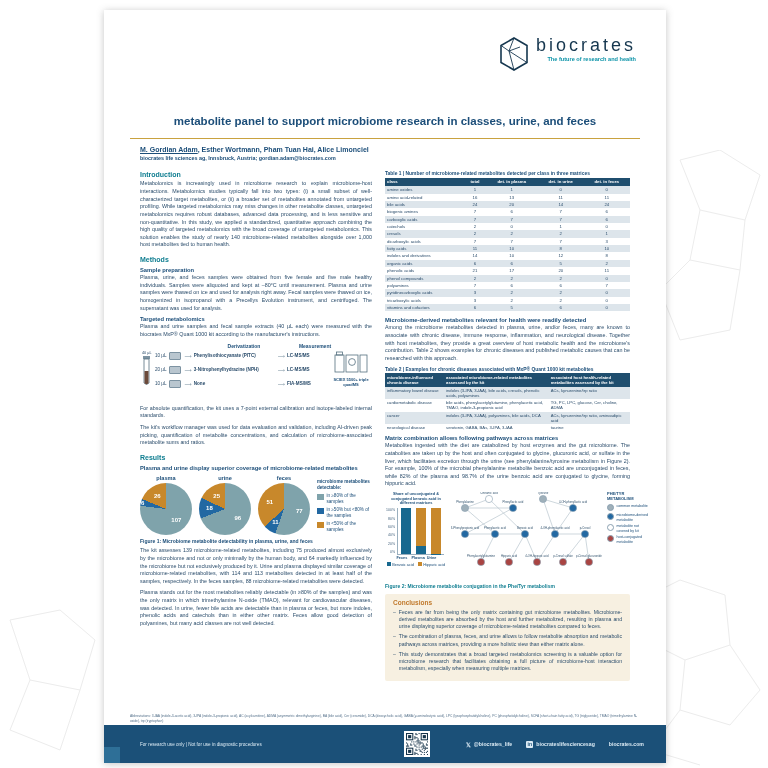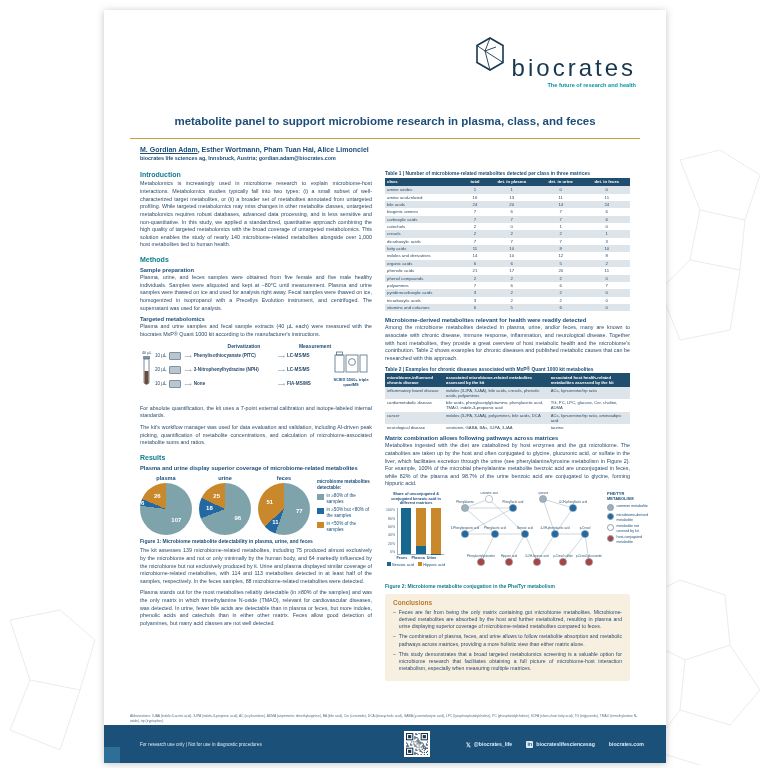--- a/index.html
+++ b/index.html
@@ -4,21 +4,21 @@
 <style>
   html,body{margin:0;padding:0;}
   body{width:768px;height:768px;background:#ffffff;font-family:"Liberation Sans",sans-serif;position:relative;overflow:hidden;}
   .deco{position:absolute;z-index:0;}
   .poster{position:absolute;left:104px;top:10px;width:562px;height:753px;background:#ffffff;
           box-shadow:0 1px 7px rgba(90,90,90,.35);z-index:1;display:flex;flex-direction:column;overflow:hidden;}
   
   .p-head{position:relative;height:84px;flex:0 0 auto;}
   .logo{position:absolute;right:30px;top:26px;display:flex;align-items:flex-start;gap:6px;}
   .logo-text{display:flex;flex-direction:column;align-items:flex-end;}
-  .logo-name{font-size:24px;letter-spacing:3px;color:#16374f;line-height:1;margin-top:20px;}
+  .logo-name{font-size:18px;letter-spacing:3px;color:#16374f;line-height:1;}
   .logo-tag{font-size:5.6px;color:#0b93a8;font-weight:bold;margin-top:2px;}
   .title{margin:2px 34px 0;text-align:center;color:#1c4e79;font-weight:bold;font-size:11.5px;line-height:1.45;}
   .gold-rule{border:none;border-top:1.4px solid #c9a23f;margin:9px 26px 0;}
   .authors{margin:7px 36px 0;color:#1c4e79;}
   .authors .line1{font-size:7px;font-weight:bold;}
   .authors .u{text-decoration:underline;}
   .authors .line2{font-size:5.4px;font-weight:bold;margin-top:2px;}
   
   .cols{display:flex;gap:13px;margin:8px 36px 0;flex:1 1 auto;min-height:0;}
   .col-l{width:232px;flex:0 0 auto;}
@@ -127,21 +127,21 @@
       </svg>
       <div class="logo-text">
         <div class="logo-name">biocrates</div>
         <div class="logo-tag">The future of research and health</div>
       </div>
     </div>
   </div>
 
   <div class="title">
     <br>
-    <span>metabolite panel to support microbiome research in plasma, class, and feces</span>
+    <span>metabolite panel to support microbiome research in classes, urine, and feces</span>
   </div>
   <hr class="gold-rule">
 
   <div class="authors">
     <div class="line1"><span class="u">M. Gordian Adam</span><span>, Esther Wortmann, Pham Tuan Hai, Alice Limonciel</span></div>
     <div class="line2">biocrates life sciences ag, Innsbruck, Austria; gordian.adam@biocrates.com</div>
   </div>
 
   <div class="cols">
 

